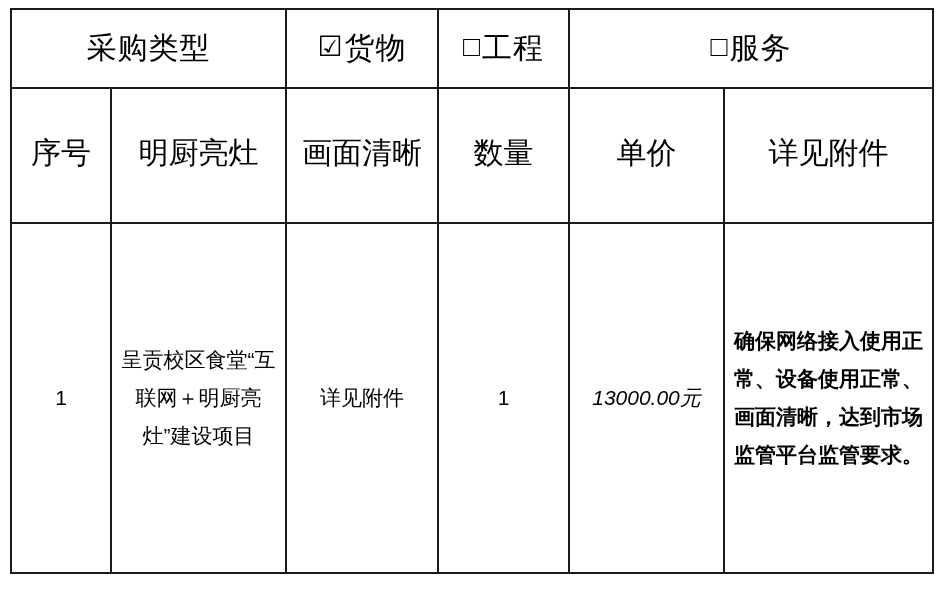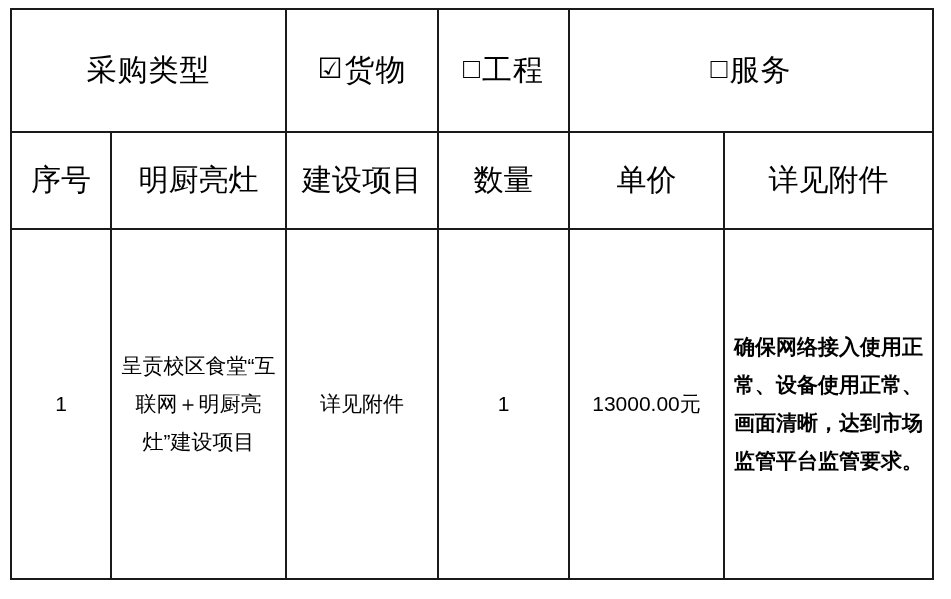--- a/index.html
+++ b/index.html
@@ -31,53 +31,54 @@
   }
   table.purchase-table td {
     border: 2px solid #1a1a1a;
     text-align: center;
     vertical-align: middle;
     padding: 4px 6px;
     box-sizing: border-box;
   }
   
   .row-type td {
-    height: 123px;
+    height: 79px;
     font-size: 30px;
     letter-spacing: 1px;
   }
   .checkbox-glyph {
     font-size: 28px;
     margin-right: 1px;
     display: inline-block;
     vertical-align: 2px;
   }
   
   .row-head td {
-    height: 97px;
+    height: 135px;
     font-size: 30px;
     line-height: 1.28;
+    font-family: Liberation Mono, monospace;
   }
   .col-no      { width: 100px; }
   .col-content { width: 175px; }
   .col-spec    { width: 152px; }
   .col-qty     { width: 131px; }
   .col-price   { width: 155px; }
   .col-reason  { width: 209px; }
   
   .row-data td {
     height: 350px;
     font-size: 21px;
     line-height: 1.82;
   }
   .cell-no      { font-size: 21px; }
   .cell-content { font-size: 21px; line-height: 1.8; padding: 6px 14px; }
   .cell-spec    { font-size: 21px; }
   .cell-qty     { font-size: 21px; }
-  .cell-price   { font-size: 23px; line-height: 1.85; padding: 6px 10px; }
+  .cell-price   { font-size: 23px; line-height: 1.85; padding: 6px 10px; font-style: italic; }
   .cell-reason  {
     font-size: 20px;
     line-height: 2.0;
     text-align: left;
     padding: 6px 10px 6px 12px;
     vertical-align: middle;
     font-weight: bold;
   }
 </style>
 </head>
@@ -98,21 +99,21 @@
       <tr class="row-type">
         <td colspan="2">采购类型</td>
         <td><span class="checkbox-glyph">☑</span><span>货物</span></td>
         <td><span class="checkbox-glyph">□</span><span>工程</span></td>
         <td colspan="2"><span class="checkbox-glyph">□</span><span>服务</span></td>
       </tr>
 
       <tr class="row-head">
         <td>序号</td>
         <td>明厨亮灶</td>
-        <td>建设项目</td>
+        <td>画面清晰</td>
         <td>数量</td>
         <td>单价</td>
         <td>详见附件</td>
       </tr>
 
       <tr class="row-data">
         <td class="cell-no">1</td>
         <td class="cell-content">呈贡校区食堂“互联网＋明厨亮灶”建设项目</td>
         <td class="cell-spec">详见附件</td>
         <td class="cell-qty">1</td>

